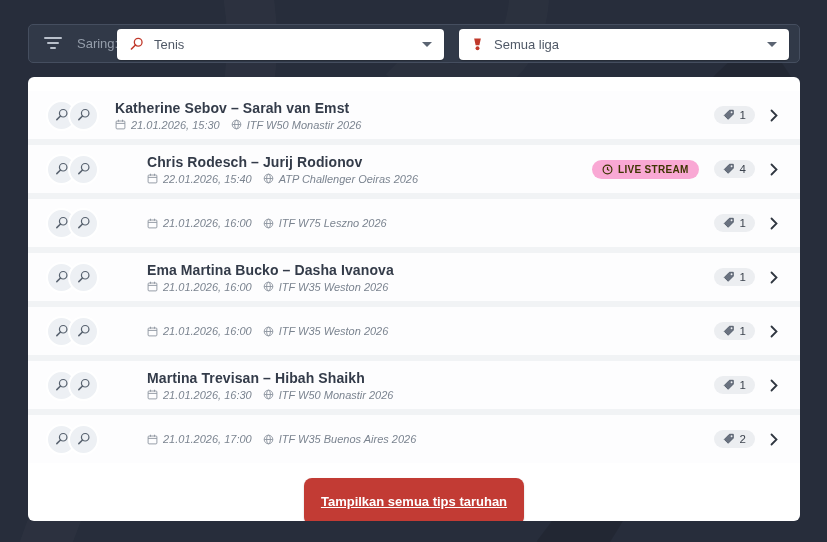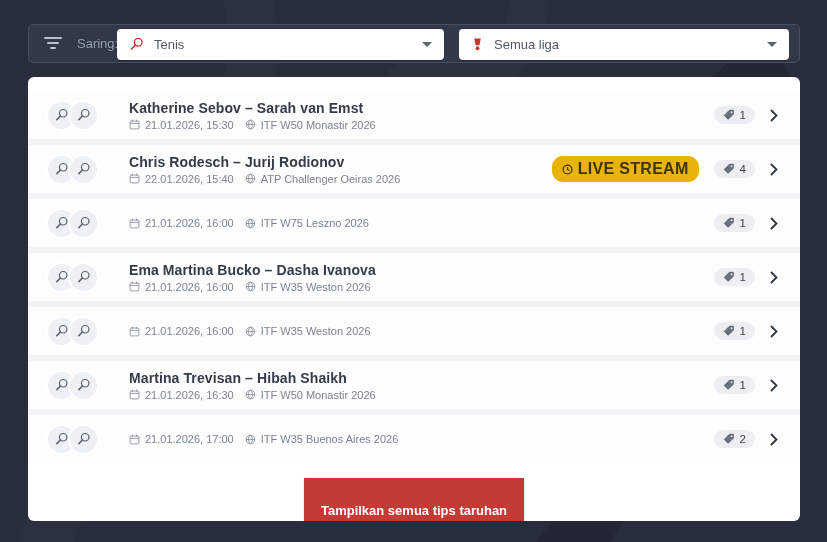--- a/index.html
+++ b/index.html
@@ -43,58 +43,58 @@
   
   .card {
     position:absolute; left:28px; top:77px; width:772px; height:444px;
     background:#ffffff; border-radius:6px; overflow:hidden;
   }
   .rows { padding-top:14px; }
   .row {
     height:48px; display:flex; align-items:center;
     padding:0 22px 0 18px; background:#fdfdfe; cursor:pointer;
   }
-  .row + .row { margin-top:6px; }
+  .row + .row { margin-top:6px;gap:32px; }
   .row { box-shadow:0 -6px 0 0 #f1f3f5 inset; }
   .row { box-shadow:none; border-bottom:none; }
   .rows .row:not(:first-child) { position:relative; }
   .rows .row:not(:first-child)::before {
     content:""; position:absolute; left:0; right:0; top:-6px; height:6px; background:#f1f3f5;
   }
   .avatars { display:flex; margin-right:16px; }
   .avatar {
     width:31px; height:31px; border-radius:50%; background:#edf0f4;
     border:2px solid #ffffff; display:flex; align-items:center; justify-content:center;
     color:#58626f;
   }
   .avatar + .avatar { margin-left:-9px; }
-  .match-text { display:flex; flex-direction:column; justify-content:center; gap:3px;margin-left:14px; }
+  .match-text { display:flex; flex-direction:column; justify-content:center; gap:3px; }
   .match-title { font-size:14px; font-weight:bold; color:#333b49; letter-spacing:0.1px; }
-  .match-meta { display:flex; align-items:center; font-size:11px; color:#7b8490; gap:5px; }
+  .match-meta { display:flex; align-items:center; font-size:11px; color:#7b8490; gap:5px;font-style:italic; }
   .match-meta .meta-league { margin-left:6px; }
   .meta-ic { display:inline-flex; color:#8d95a0; }
   .right-group { margin-left:auto; display:flex; align-items:center; gap:15px; }
   .live-badge {
     display:flex; align-items:center; gap:5px;
-    background:#eab308; color:#3e3502; font-size:16px; font-weight:bold;
+    background:#f9a8d4; color:#3e3502; font-size:10px; font-weight:bold;
     padding:4px 10px; border-radius:11px; letter-spacing:0.3px;
   }
   .tips-pill {
     display:flex; align-items:center; gap:5px;
     background:#eceef1; border-radius:10px; padding:3px 9px;
     font-size:11.5px; color:#3c434e;
   }
   .row-chevron { display:inline-flex; color:#2f3640; }
 
   
   .footer { display:flex; justify-content:center; margin-top:15px; }
   .show-all-btn {
     background:#c23b34; color:#ffffff; font-family:"Liberation Sans",sans-serif;
-    font-size:13px; font-weight:bold; border:none; border-radius:0;
-    padding:25px 17px; cursor:pointer; box-shadow:0 1px 2px rgba(0,0,0,0.2);
+    font-size:13px; font-weight:bold; border:none; border-radius:8px;
+    padding:16px 17px; cursor:pointer; box-shadow:0 1px 2px rgba(0,0,0,0.2);text-decoration:underline;
   }
 </style>
 </head>
 <body>
 
 <svg class="bg-decor" width="827" height="542" viewBox="0 0 827 542">
   <path d="M240 -40 C 300 160, 120 320, 40 560" stroke="rgba(255,255,255,0.025)" stroke-width="50" fill="none"></path>
   <path d="M780 60 C 600 180, 720 360, 560 560" stroke="rgba(0,0,0,0.12)" stroke-width="60" fill="none"></path>
   <path d="M520 -60 C 560 60, 460 120, 400 60" stroke="rgba(255,255,255,0.02)" stroke-width="40" fill="none"></path>
 </svg>

